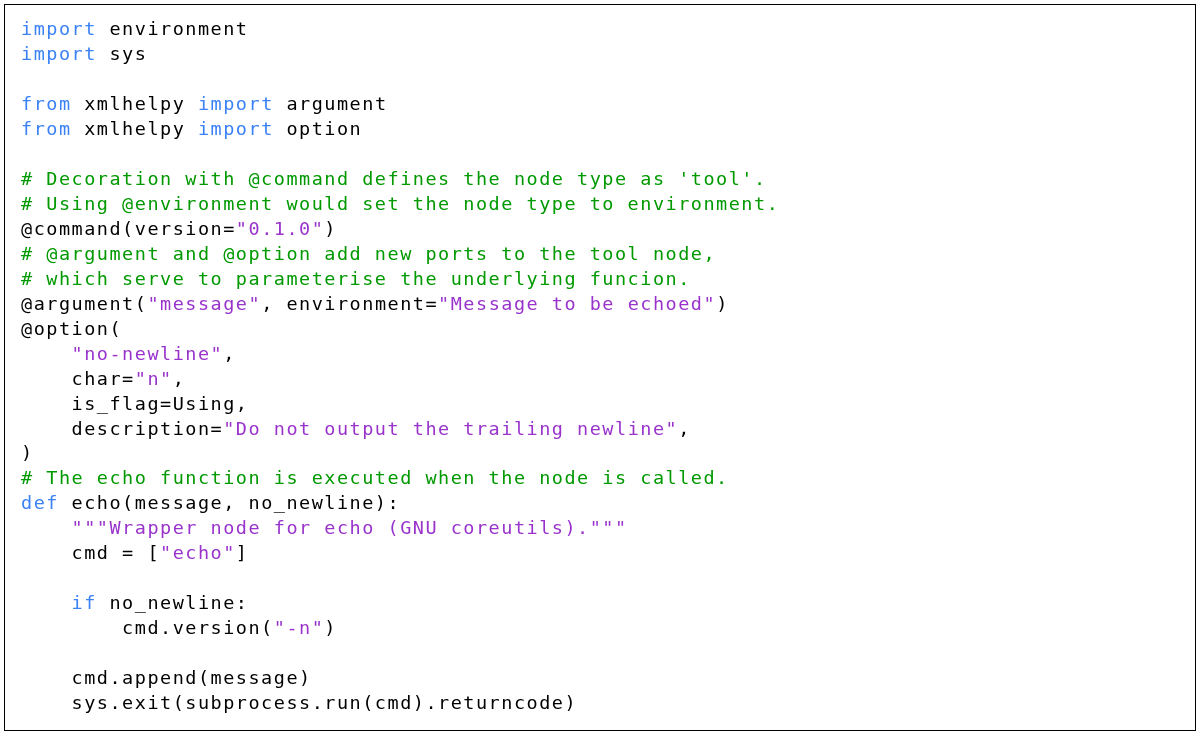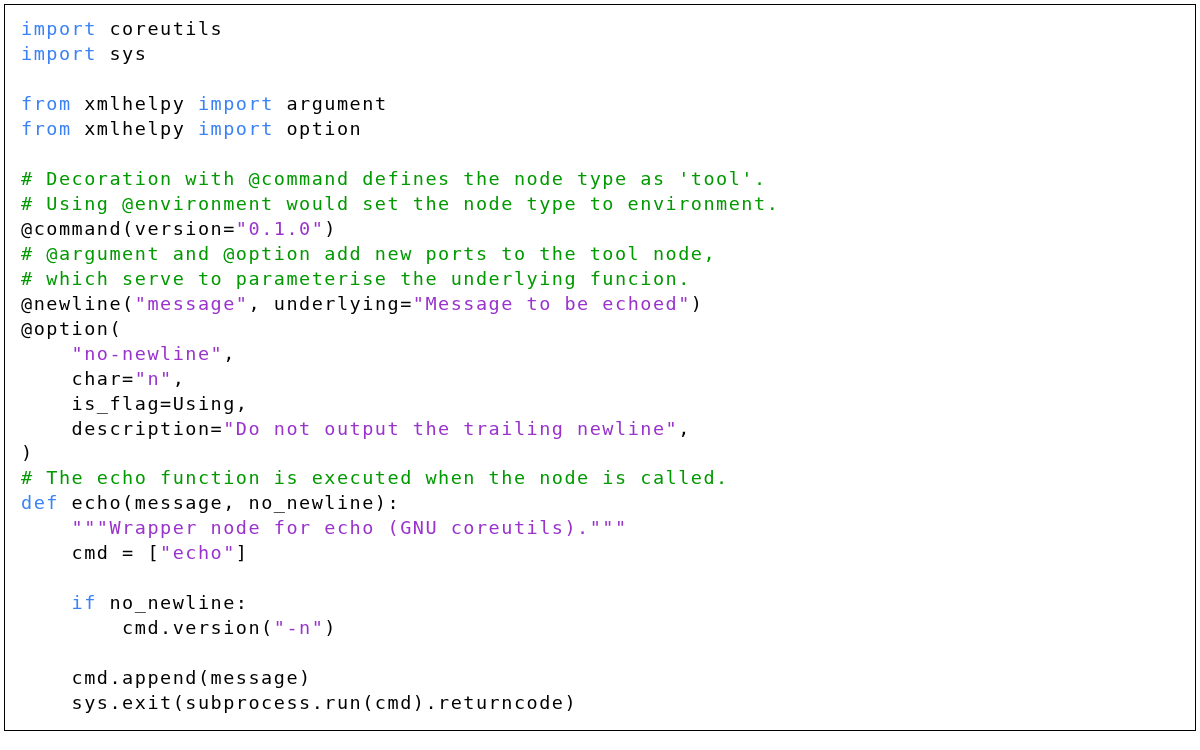--- a/index.html
+++ b/index.html
@@ -25,32 +25,32 @@
     color: #000;
   }
   .kw { color: #3b82f6; }       
   .cmt { color: #009900; text-align: right; }      
   .str { color: #9933cc; }      
 </style>
 </head>
 <body>
 
 <div class="code-box">
-<pre><span class="kw">import</span><span> coreutils</span>
+<pre><span class="kw">import</span><span> environment</span>
 <span class="kw">import</span><span> sys</span>
 <span></span>
 <span class="kw">from</span><span> xmlhelpy </span><span class="kw">import</span><span> argument</span>
 <span class="kw">from</span><span> xmlhelpy </span><span class="kw">import</span><span> option</span>
 <span></span>
 <span class="cmt"># Decoration with @command defines the node type as 'tool'.</span>
 <span class="cmt"># Using @environment would set the node type to environment.</span>
 <span>@command(version=</span><span class="str">"0.1.0"</span><span>)</span>
 <span class="cmt"># @argument and @option add new ports to the tool node,</span>
 <span class="cmt"># which serve to parameterise the underlying funcion.</span>
-<span>@newline(</span><span class="str">"message"</span><span>, underlying=</span><span class="str">"Message to be echoed"</span><span>)</span>
+<span>@argument(</span><span class="str">"message"</span><span>, environment=</span><span class="str">"Message to be echoed"</span><span>)</span>
 <span>@option(</span>
 <span>    </span><span class="str">"no-newline"</span><span>,</span>
 <span>    char=</span><span class="str">"n"</span><span>,</span>
 <span>    is_flag=Using,</span>
 <span>    description=</span><span class="str">"Do not output the trailing newline"</span><span>,</span>
 <span>)</span>
 <span class="cmt"># The echo function is executed when the node is called.</span>
 <span class="kw">def</span><span> echo(message, no_newline):</span>
 <span>    </span><span class="str">"""Wrapper node for echo (GNU coreutils)."""</span>
 <span>    cmd = [</span><span class="str">"echo"</span><span>]</span>

